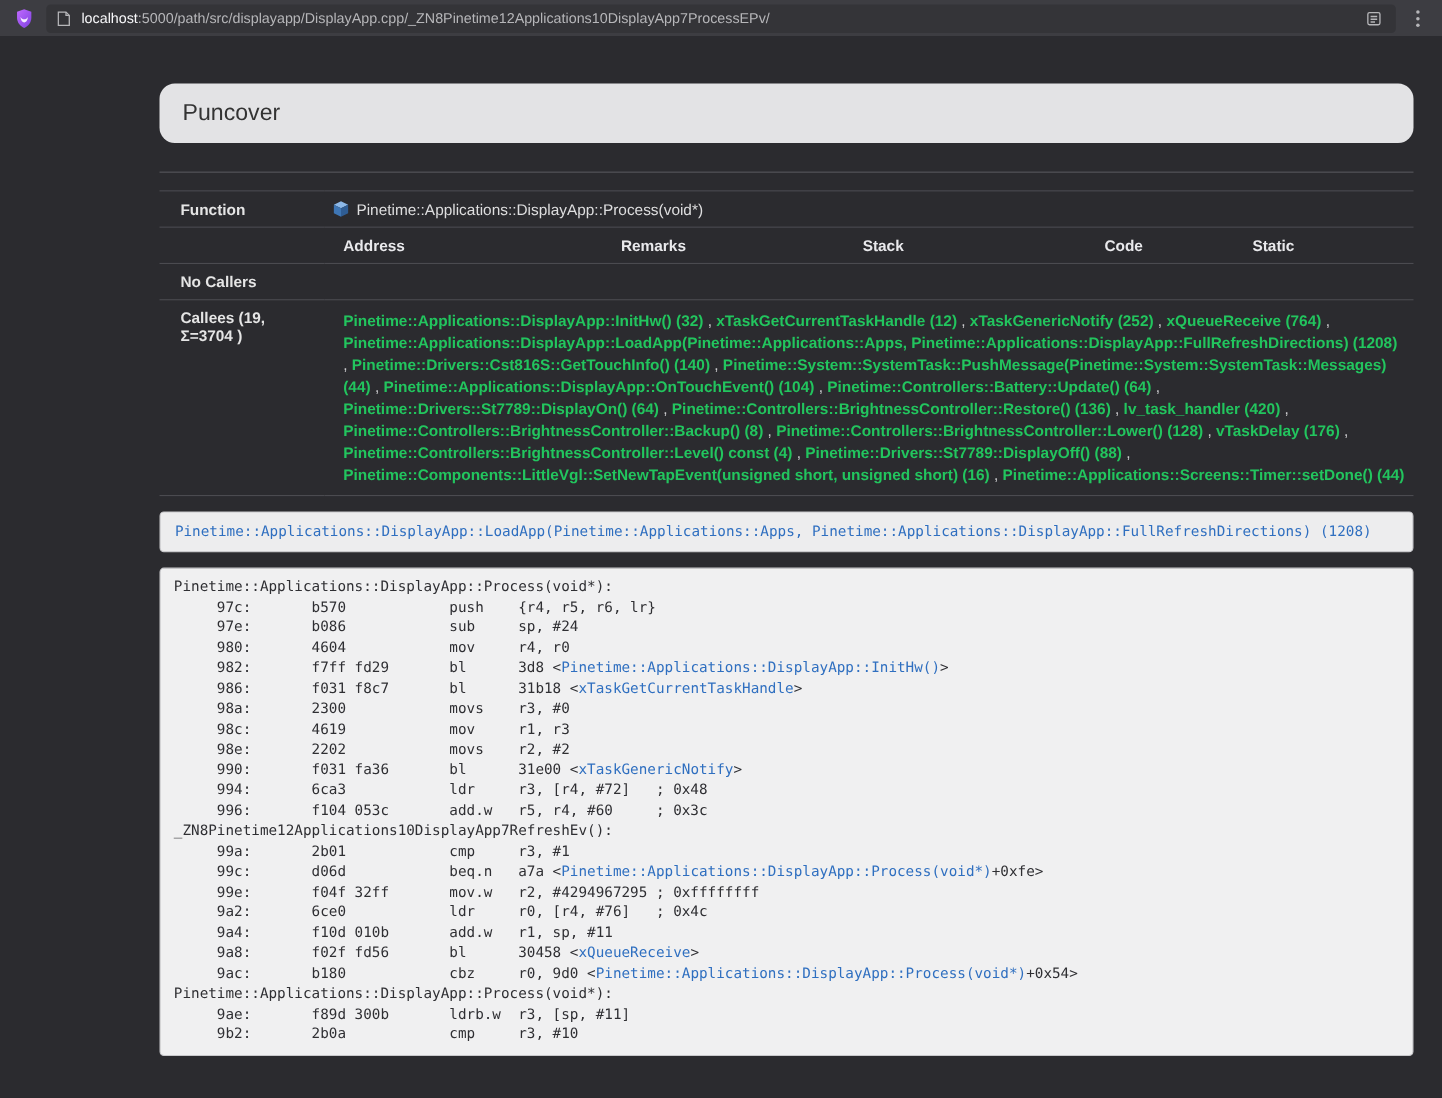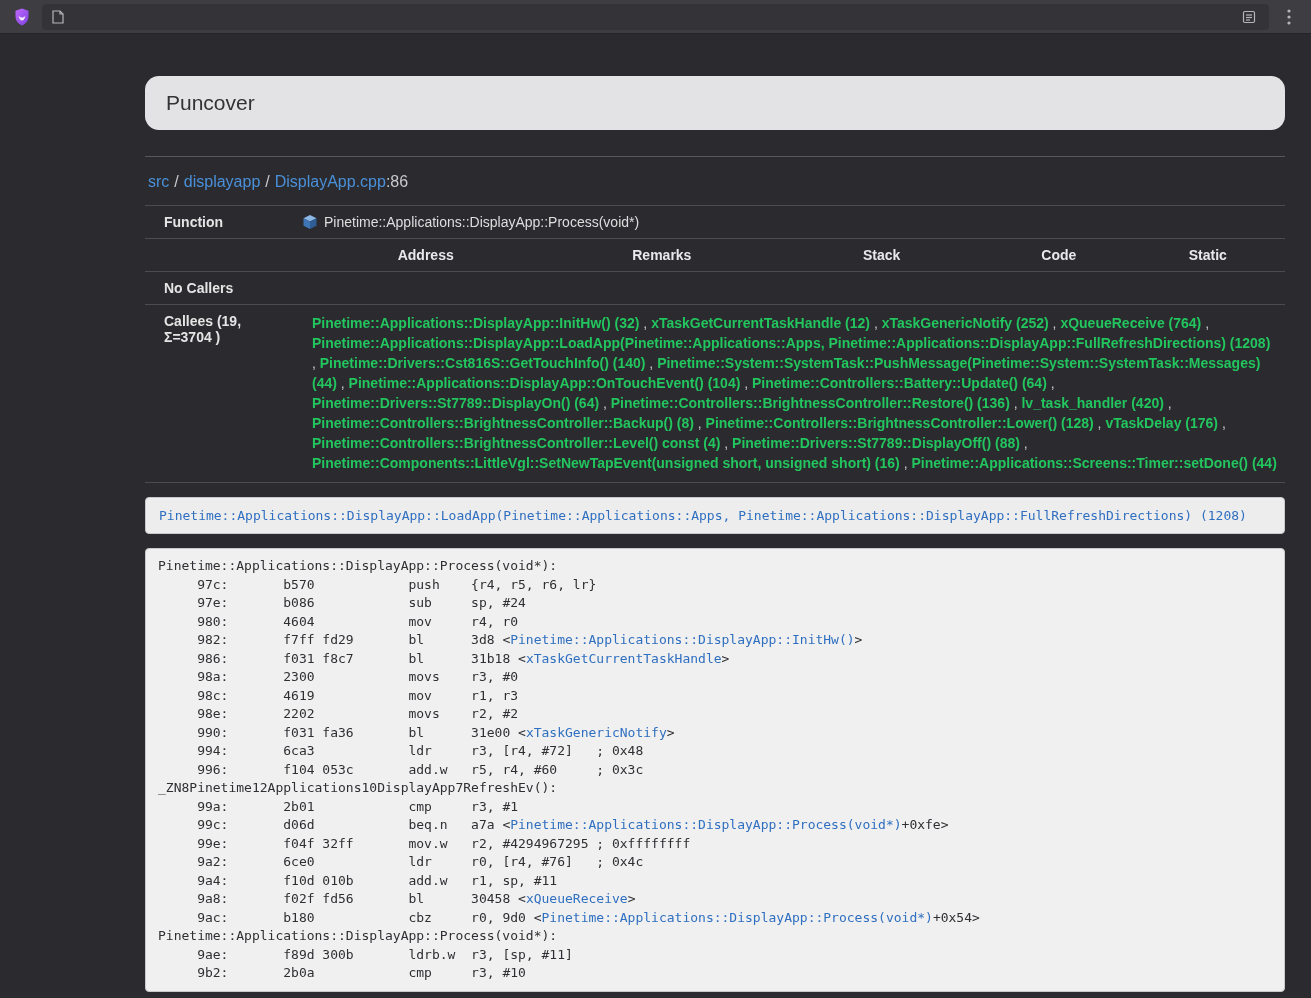--- a/index.html
+++ b/index.html
@@ -46,21 +46,21 @@
   th.rowlabel {
     width:150px; text-align:left; font-weight:bold; color:#e5e5e5;
     padding:8px 8px 8px 19px; vertical-align:top; font-size:14px;
   }
   td.cell-fn { padding:6px 8px 6px 7px; vertical-align:middle; }
   .fnline { display:flex; align-items:center; gap:6px; }
   .fnname { color:#dededf; }
   td.cell-stats { padding:0; }
   table.stats { width:100%; border-collapse:collapse; }
   table.stats tr + tr { border-top:1px solid #4b4b50; }
-  table.stats th, table.stats td { text-align:center; padding:8px 8px 8px 17px; font-size:14px; }
+  table.stats th, table.stats td { text-align:left; padding:8px 8px 8px 17px; font-size:14px; }
   table.stats th { font-weight:bold; color:#e9e9ec; }
   table.stats td { color:#d9d9dc; }
   .c1{width:25.5%;} .c2{width:22.2%;} .c3{width:22.2%;} .c4{width:13.6%;} .c5{width:16.5%;}
   td.cell-empty { padding:8px; }
   td.cell-callees { padding:8px 8px 9px 17px; line-height:20px; }
   a.clink { color:#22c55e; text-decoration:none;font-weight:bold; }
   .csep { color:#c9c9cc; }
 
   .panel-highlight {
     margin-top:14px; background:#ededee; border:1px solid #c9c9cc; border-radius:4px;
@@ -94,20 +94,21 @@
       <path d="M4.5 7.5 C5.5 9 6.6 9.6 8 9.6 C9.4 9.6 10.5 9 11.5 7.5 C10.8 11 9.6 12.4 8 12.4 C6.4 12.4 5.2 11 4.5 7.5 Z" fill="#f4ecff"></path>
     </svg>
   </span>
   <div class="urlbar">
     <span class="tb-icon" style="width:16px;height:16px;">
       <svg width="12" height="14" viewBox="0 0 12 14">
         <path d="M1 1 h7 l3 3 v9 h-10 z" fill="none" stroke="#b6b6b9" stroke-width="1.2"></path>
         <path d="M8 1 v3 h3" fill="none" stroke="#b6b6b9" stroke-width="1.2"></path>
       </svg>
     </span>
+    <span class="url-text"><span class="url-host">localhost</span><span>:5000/path/src/displayapp/DisplayApp.cpp/_ZN8Pinetime12Applications10DisplayApp7ProcessEPv/</span></span>
     <span class="spacer"></span>
     <span class="tb-icon">
       <svg width="14" height="14" viewBox="0 0 14 14">
         <rect x="1.5" y="1.5" width="11" height="11" rx="1.5" fill="none" stroke="#b6b6b9" stroke-width="1.2"></rect>
         <line x1="4" y1="5" x2="10" y2="5" stroke="#b6b6b9" stroke-width="1.2"></line>
         <line x1="4" y1="7.5" x2="10" y2="7.5" stroke="#b6b6b9" stroke-width="1.2"></line>
         <line x1="4" y1="10" x2="8" y2="10" stroke="#b6b6b9" stroke-width="1.2"></line>
       </svg>
     </span>
   </div>
@@ -121,23 +122,20 @@
 </div>
 
 <div class="page">
 
   <div class="jumbotron">
     <span>Puncover</span>
   </div>
 
   <hr class="divider">
 
-  <nav class="breadcrumb">
-    <a href="#">src</a><span class="sep">/</span><a href="#">displayapp</a><span class="sep">/</span><a href="#">DisplayApp.cpp</a><span class="lineref">:86</span>
-  </nav>
 
   <table class="symbols">
     <tbody>
       <tr>
         <th class="rowlabel">Function</th>
         <td class="cell-fn">
           <span class="fnline">
             <span style="display:inline-flex;">
               <svg width="16" height="16" viewBox="0 0 16 16">
                 <polygon points="8,1 14.5,4.2 8,7.4 1.5,4.2" fill="#8cb8e8"></polygon>

